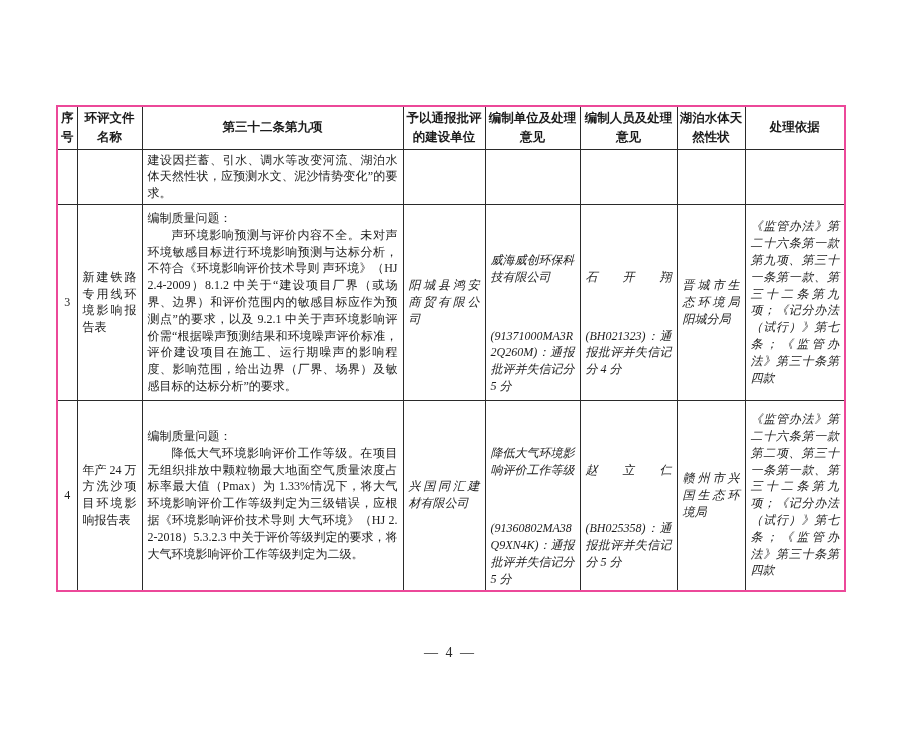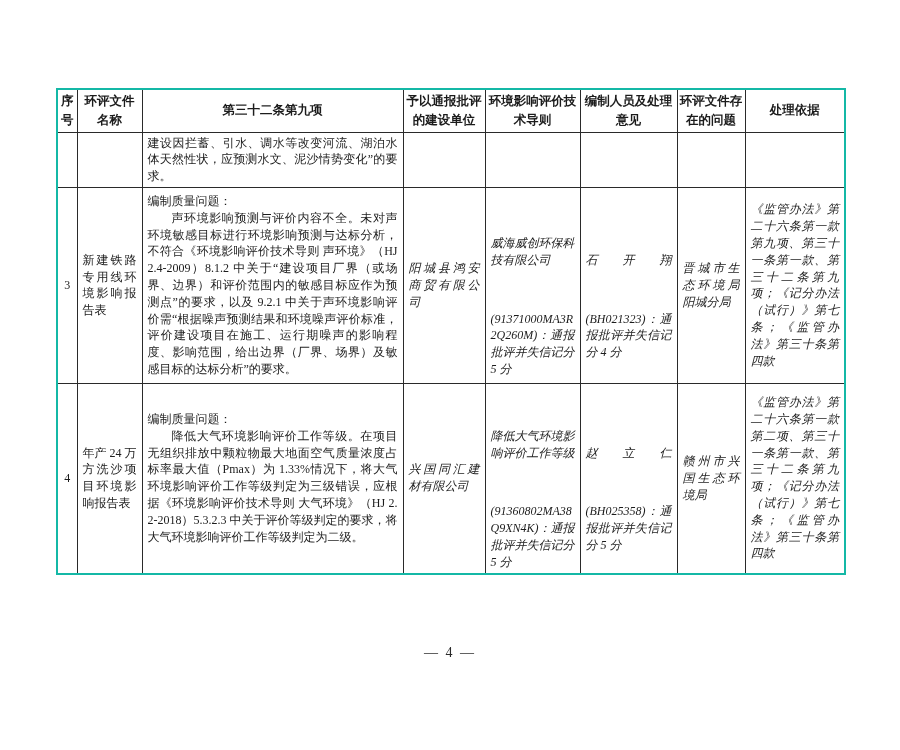--- a/index.html
+++ b/index.html
@@ -11,25 +11,25 @@
     width: 900px;
     height: 750px;
     position: relative;
     font-family: "Liberation Serif", "DejaVu Serif", serif;
     color: #1c1c1c;
     overflow: hidden;
   }
   .doc-table {
     position: absolute;
     left: 56px;
-    top: 88px;
+    top: 105px;
     width: 789px;
     border-collapse: collapse;
     table-layout: fixed;
-    border: 2px solid #14b8a6;
+    border: 2px solid #ec4899;
   }
   .doc-table th, .doc-table td {
     border: 1px solid #2a2a2a;
     vertical-align: middle;
     overflow: hidden;
   }
   .doc-table th {
     font-size: 12.5px;
     font-weight: bold;
     text-align: center;
@@ -100,23 +100,23 @@
     <col style="width:68px">
     <col style="width:100px">
   </colgroup>
 
   <tbody>
       <tr class="tr-header">
     <th>序号</th>
     <th>环评文件名称</th>
     <th>第三十二条第九项</th>
     <th>予以通报批评的建设单位</th>
-    <th>环境影响评价技术导则</th>
+    <th>编制单位及处理意见</th>
     <th>编制人员及处理意见</th>
-    <th>环评文件存在的问题</th>
+    <th>湖泊水体天然性状</th>
     <th>处理依据</th>
   </tr>
 
   <tr class="tr-cont">
     <td class="seq-cell"></td>
     <td class="docname-cell"></td>
     <td class="problem-cell">
       <p>建设因拦蓄、引水、调水等改变河流、湖泊水体天然性状，应预测水文、泥沙情势变化”的要求。</p>
     </td>
     <td></td>

